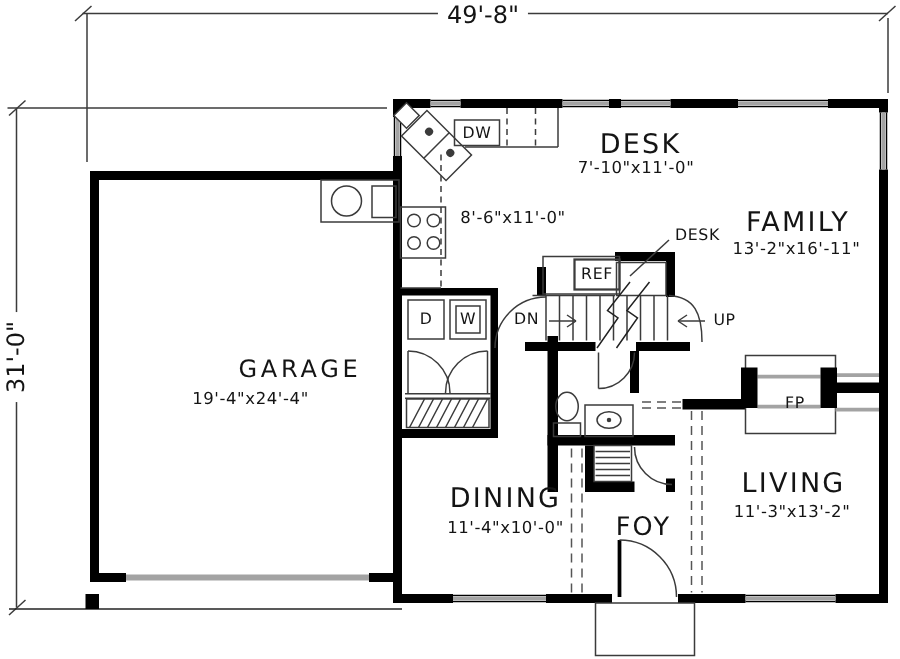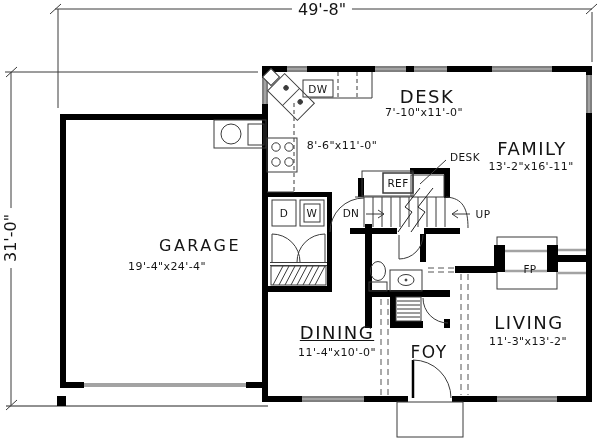--- a/index.html
+++ b/index.html
@@ -230,21 +230,21 @@
   <div class="lbl size" style="left:167px;top:266px;">19'-4"x24'-4"</div>
 
   <div class="lbl size" style="left:342px;top:145px;">8'-6"x11'-0"</div>
 
   <div class="lbl room" style="left:427px;top:97px;">DESK</div>
   <div class="lbl size" style="left:424px;top:112px;">7'-10"x11'-0"</div>
 
   <div class="lbl room" style="left:532px;top:149px;">FAMILY</div>
   <div class="lbl size" style="left:531px;top:166px;">13'-2"x16'-11"</div>
 
-  <div class="lbl room" style="left:337px;top:333px;text-decoration:underline;">DINING</div>
+  <div class="lbl room" style="left:337px;top:333px;">DINING</div>
   <div class="lbl size" style="left:337px;top:352px;">11'-4"x10'-0"</div>
 
   <div class="lbl room" style="left:529px;top:323px;">LIVING</div>
   <div class="lbl size" style="left:528px;top:341px;">11'-3"x13'-2"</div>
 
   <div class="lbl foy-name" style="left:429px;top:352px;">FOY</div>
 
   <div class="lbl tag" style="left:318px;top:89px;">DW</div>
   <div class="lbl tag" style="left:284px;top:213px;">D</div>
   <div class="lbl tag" style="left:312px;top:213px;">W</div>

